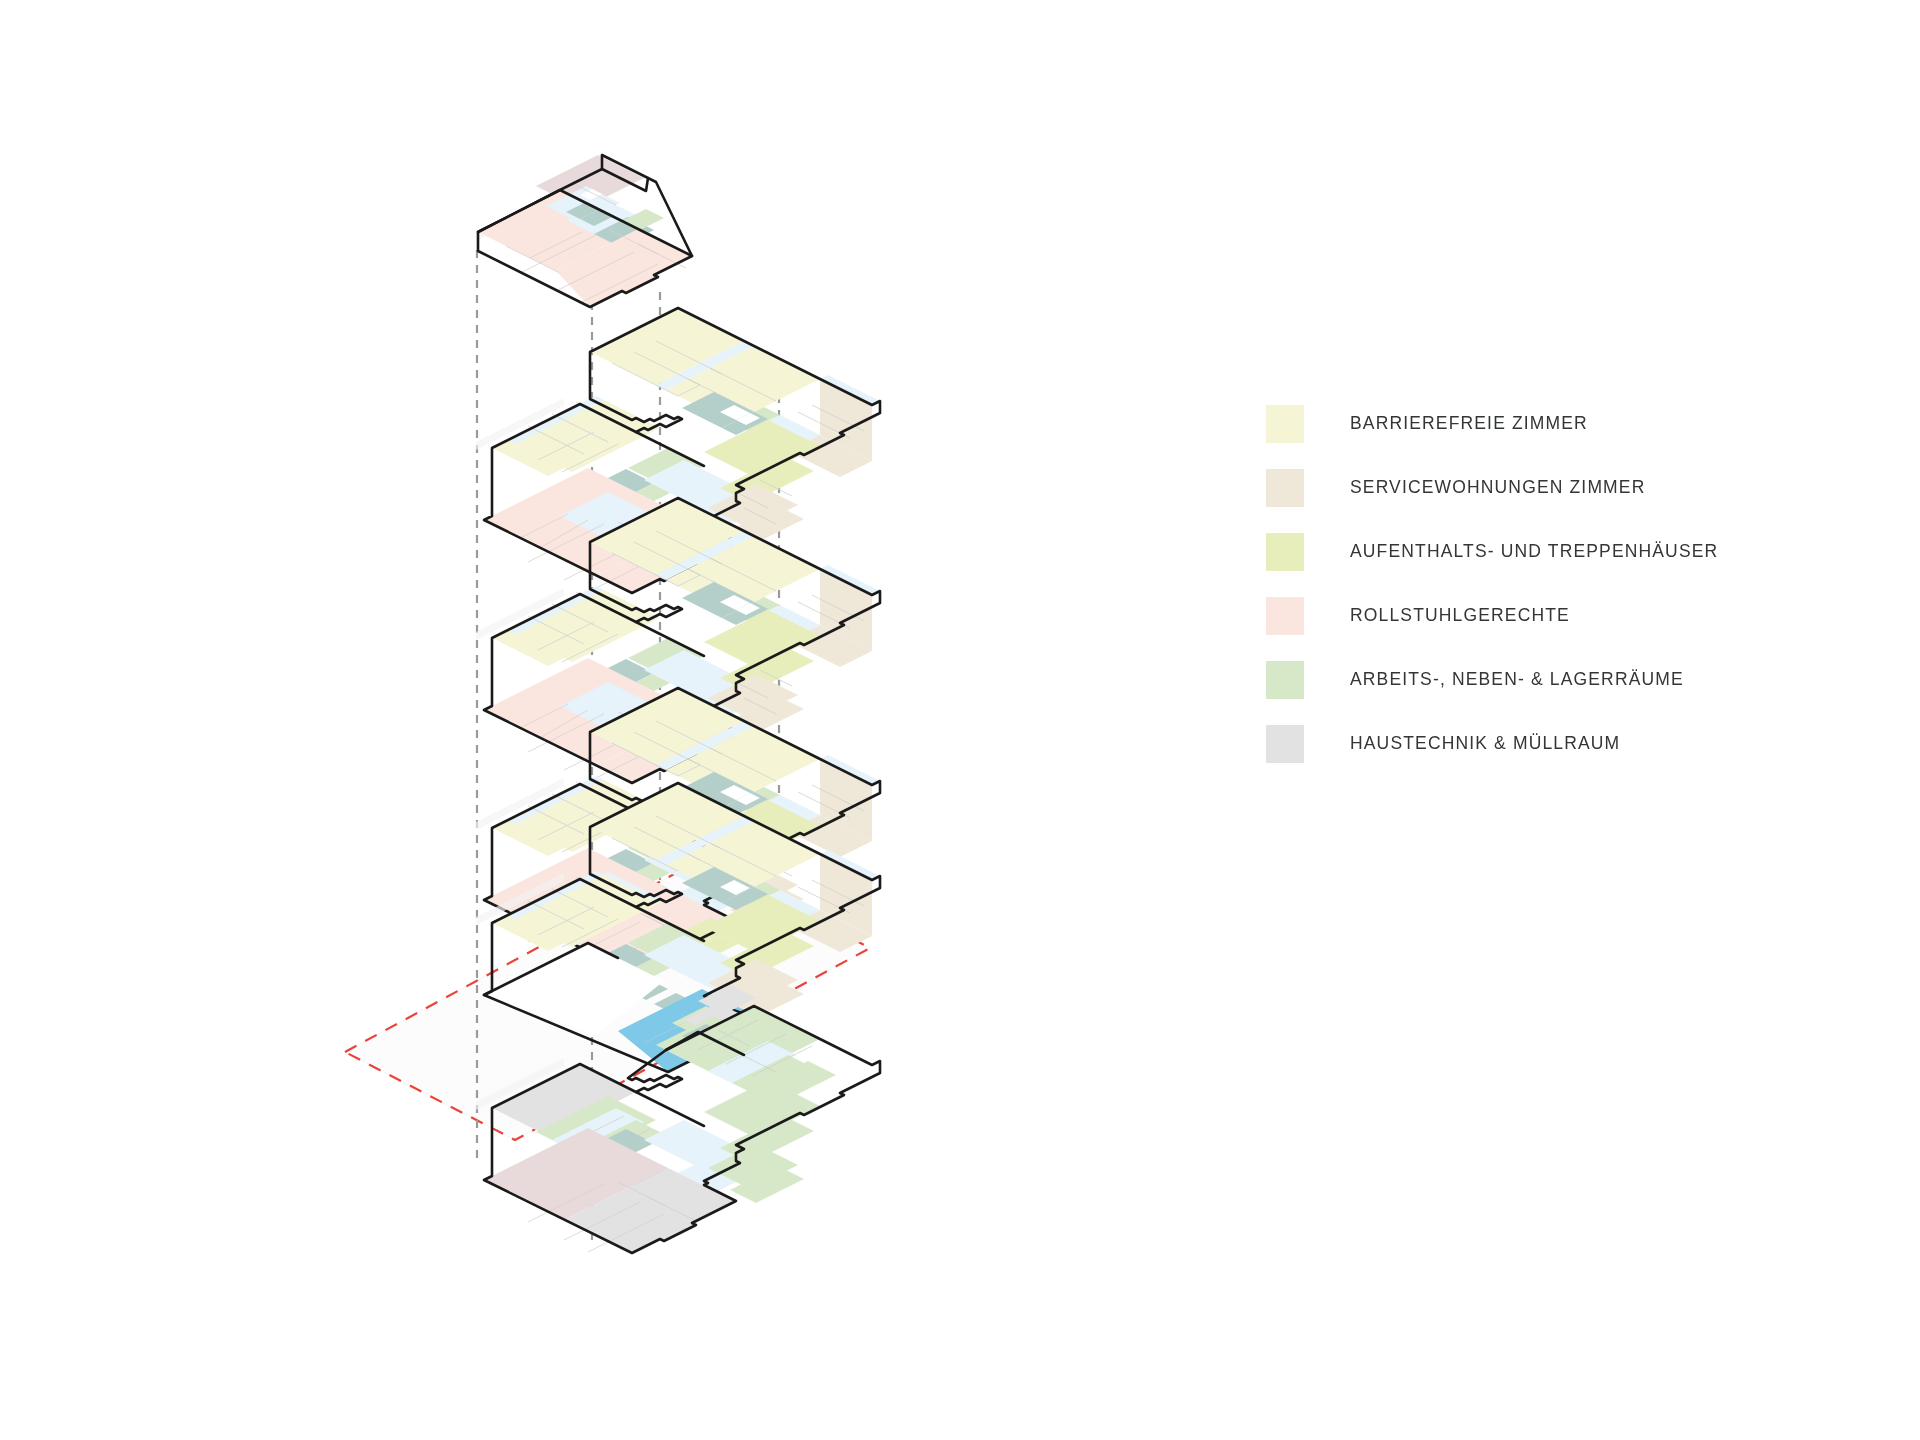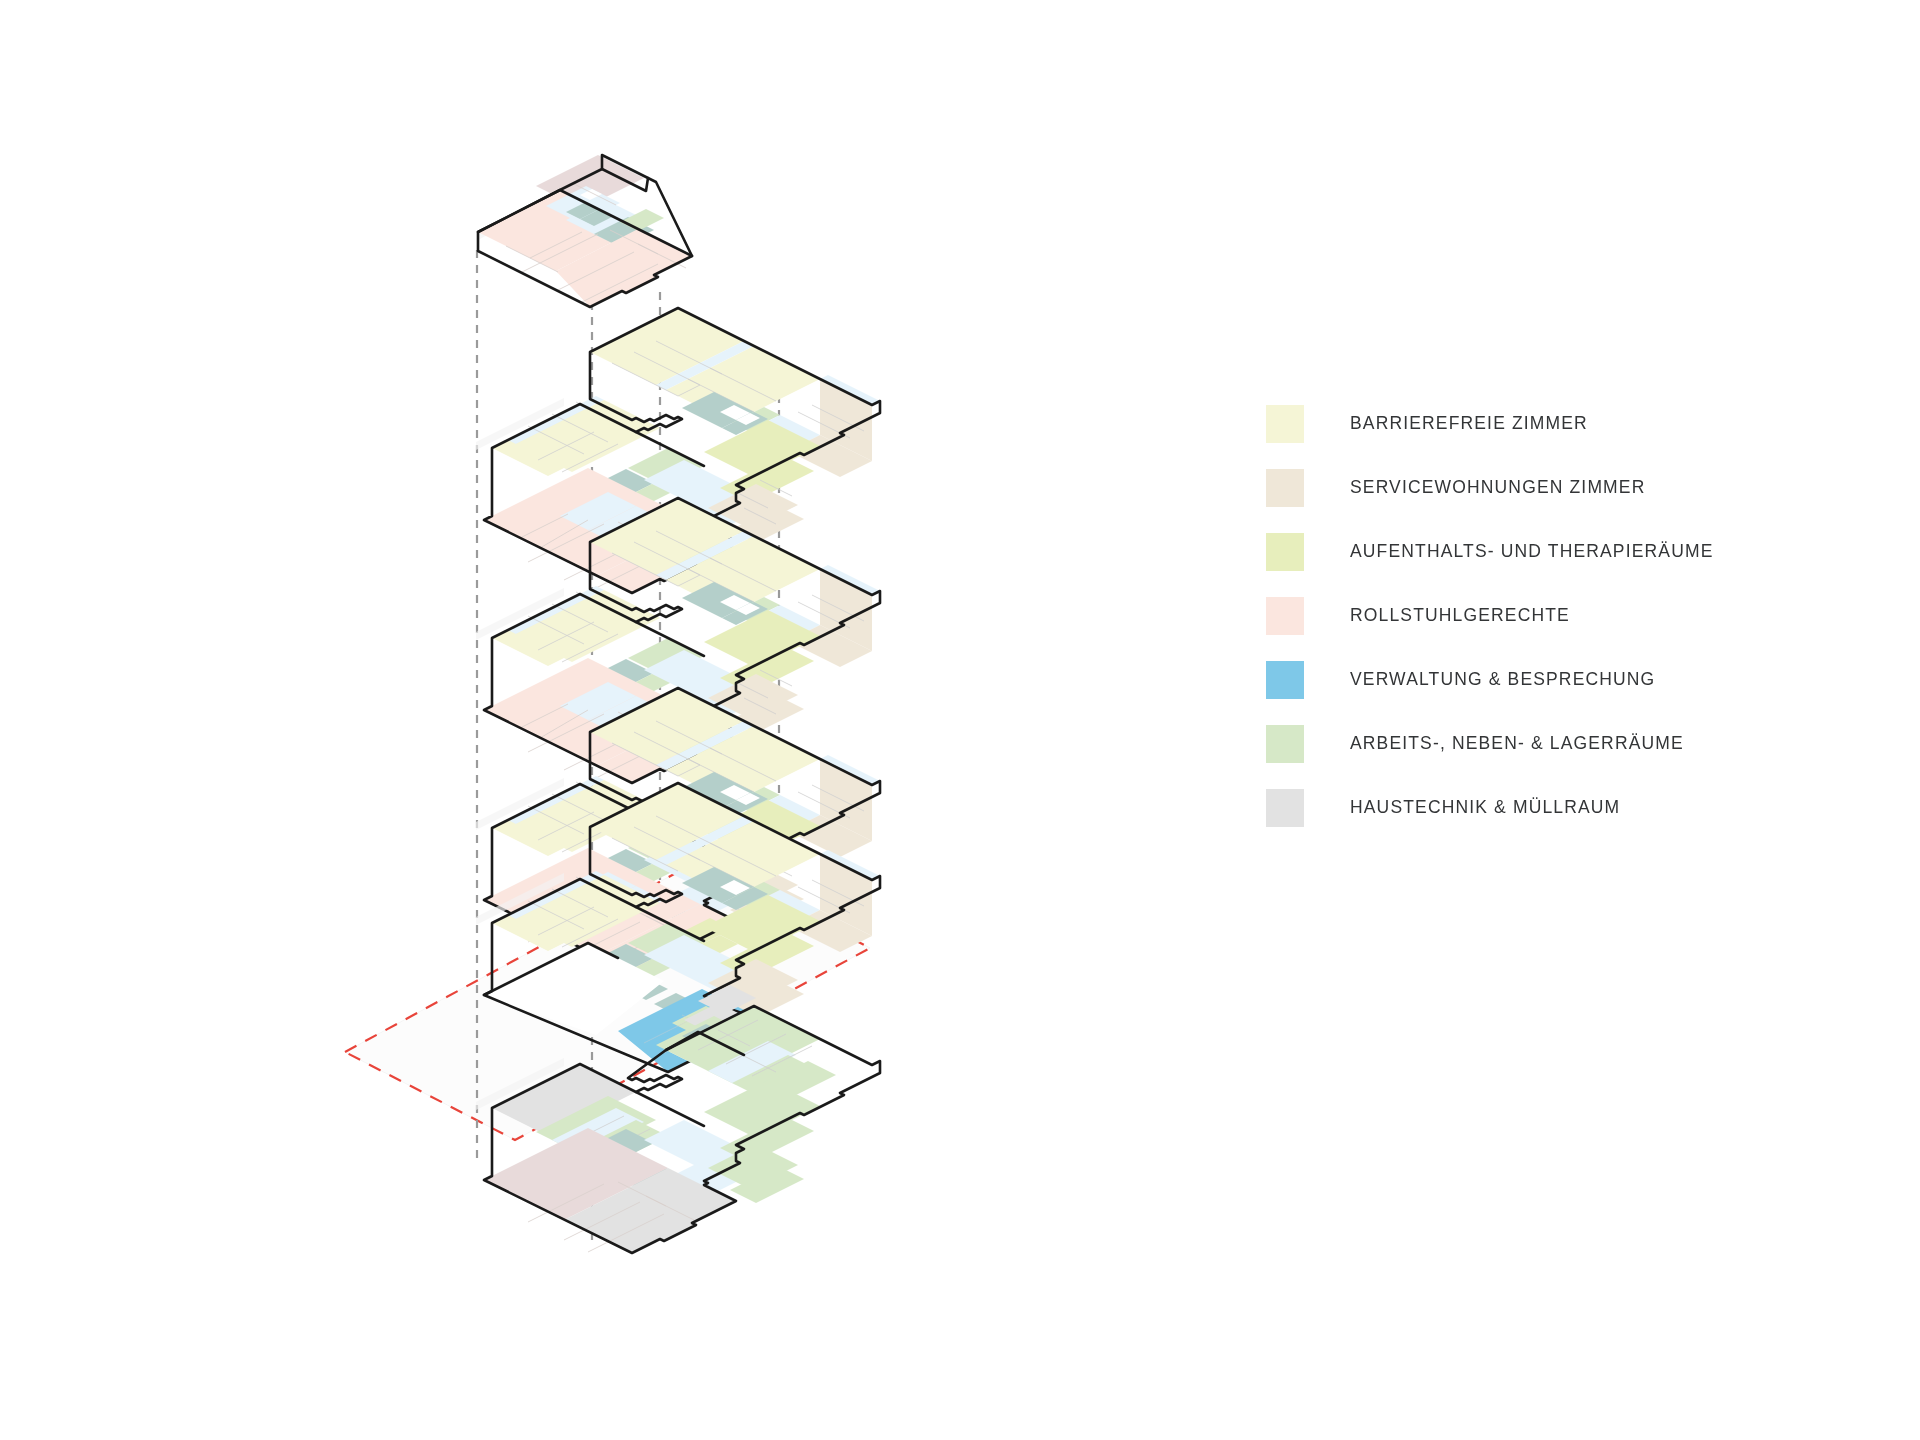--- a/index.html
+++ b/index.html
@@ -342,33 +342,29 @@
       <div class="legend-label">BARRIEREFREIE ZIMMER</div>
     </div>
 
     <div class="legend-row">
       <div class="legend-swatch" style="background: rgb(239, 231, 216);"></div>
       <div class="legend-label">SERVICEWOHNUNGEN ZIMMER</div>
     </div>
 
     <div class="legend-row">
       <div class="legend-swatch" style="background: rgb(231, 238, 188);"></div>
-      <div class="legend-label">AUFENTHALTS- UND THERAPIERÄUME</div>
+      <div class="legend-label">AUFENTHALTS- UND TREPPENHÄUSER</div>
     </div>
 
     <div class="legend-row">
       <div class="legend-swatch" style="background: rgb(251, 230, 223);"></div>
       <div class="legend-label">ROLLSTUHLGERECHTE</div>
     </div>
 
 
-    <div class="legend-row">
-      <div class="legend-swatch" style="background: rgb(126, 200, 232);"></div>
-      <div class="legend-label">VERWALTUNG &amp; BESPRECHUNG</div>
-    </div>
 
 
 
     <div class="legend-row">
       <div class="legend-swatch" style="background: rgb(214, 232, 199);"></div>
       <div class="legend-label">ARBEITS-, NEBEN- &amp; LAGERRÄUME</div>
     </div>
 
     <div class="legend-row">
       <div class="legend-swatch" style="background: rgb(226, 226, 226);"></div>

